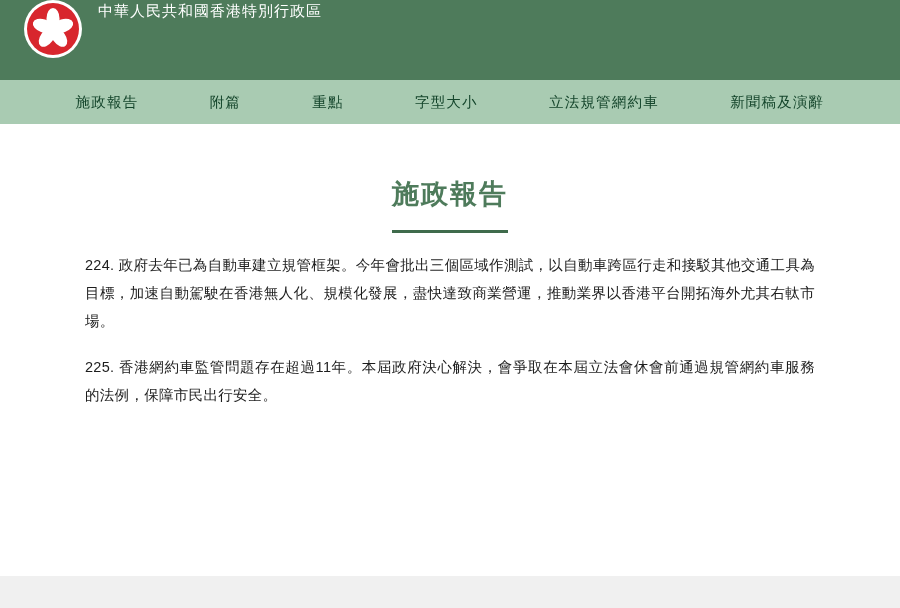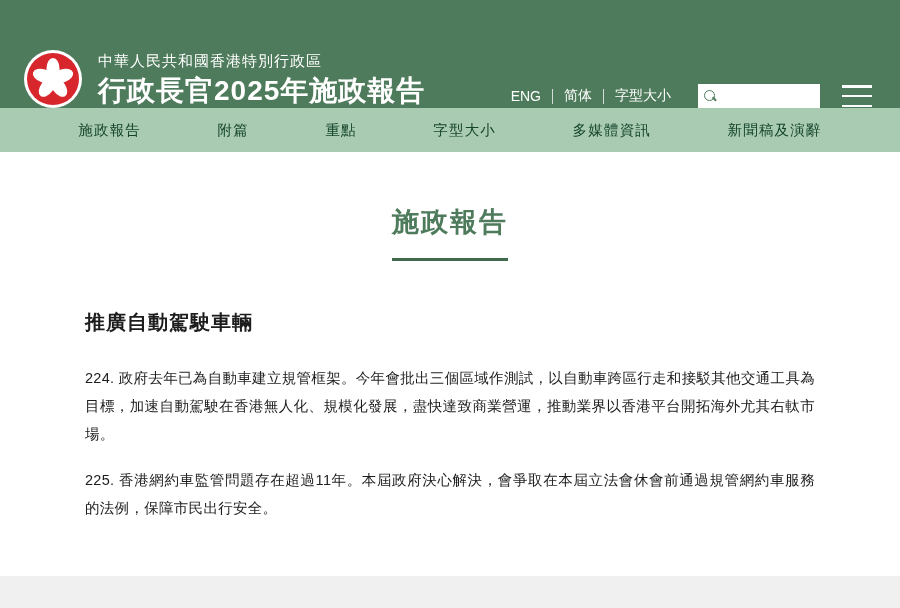--- a/index.html
+++ b/index.html
@@ -9,24 +9,24 @@
     width: 900px;
     height: 608px;
     overflow: hidden;
     background: #ffffff;
     font-family: "Liberation Sans", "DejaVu Sans", sans-serif;
   }
 
   
   .header {
     position: relative;
-    height: 108px;
+    height: 80px;
     background: #4e7b5b;
     display: flex;
-    align-items: flex-end;
+    align-items: flex-start;
     padding: 0 24px;
   }
   .emblem {
     width: 58px;
     height: 58px;
     border-radius: 50%;
     background: #ffffff;
     position: relative;
     flex: 0 0 auto;
     margin-right: 16px;
@@ -231,57 +231,37 @@
       <div class="inner">
         <span class="petal"></span>
         <span class="petal"></span>
         <span class="petal"></span>
         <span class="petal"></span>
         <span class="petal"></span>
       </div>
     </div>
     <div class="titles">
       <div class="title-small">中華人民共和國香港特別行政區</div>
-      <div class="title-large">行政長官2025年施政報告</div>
     </div>
 
-    <div class="header-right">
-      <div class="lang-links">
-        <a href="#">ENG</a>
-        <span class="lang-sep"></span>
-        <a href="#">简体</a>
-        <span class="lang-sep"></span>
-        <a href="#">字型大小</a>
-      </div>
-      <div class="search-box">
-        <span class="mag"></span>
-        <input type="text" placeholder="" style="">
-      </div>
-      <div class="hamburger">
-        <span></span>
-          <span></span>
-          <span></span>
-      </div>
-    </div>
   </div>
 
   <div class="navbar">
     <a href="#">施政報告</a>
     <a href="#">附篇</a>
     <a href="#">重點</a>
     <a href="#">字型大小</a>
-    <a href="#">多媒體資訊</a>
+    <a href="#">立法規管網約車</a>
     <a href="#">新聞稿及演辭</a>
   </div>
 
   <div class="content">
     <div class="page-title">施政報告</div>
     <div class="title-underline"></div>
 
-    <h2 class="section-head">推廣自動駕駛車輛</h2>
     <p class="para">224. 政府去年已為自動車建立規管框架。今年會批出三個區域作測試，以自動車跨區行走和接駁其他交通工具為目標，加速自動駕駛在香港無人化、規模化發展，盡快達致商業營運，推動業界以香港平台開拓海外尤其右軚市場。</p>
 
     <p class="para">225. 香港網約車監管問題存在超過11年。本屆政府決心解決，會爭取在本屆立法會休會前通過規管網約車服務的法例，保障市民出行安全。</p>
 
   </div>
 
   <div class="bottom-strip"></div>
 </div>
 
 </body></html>

